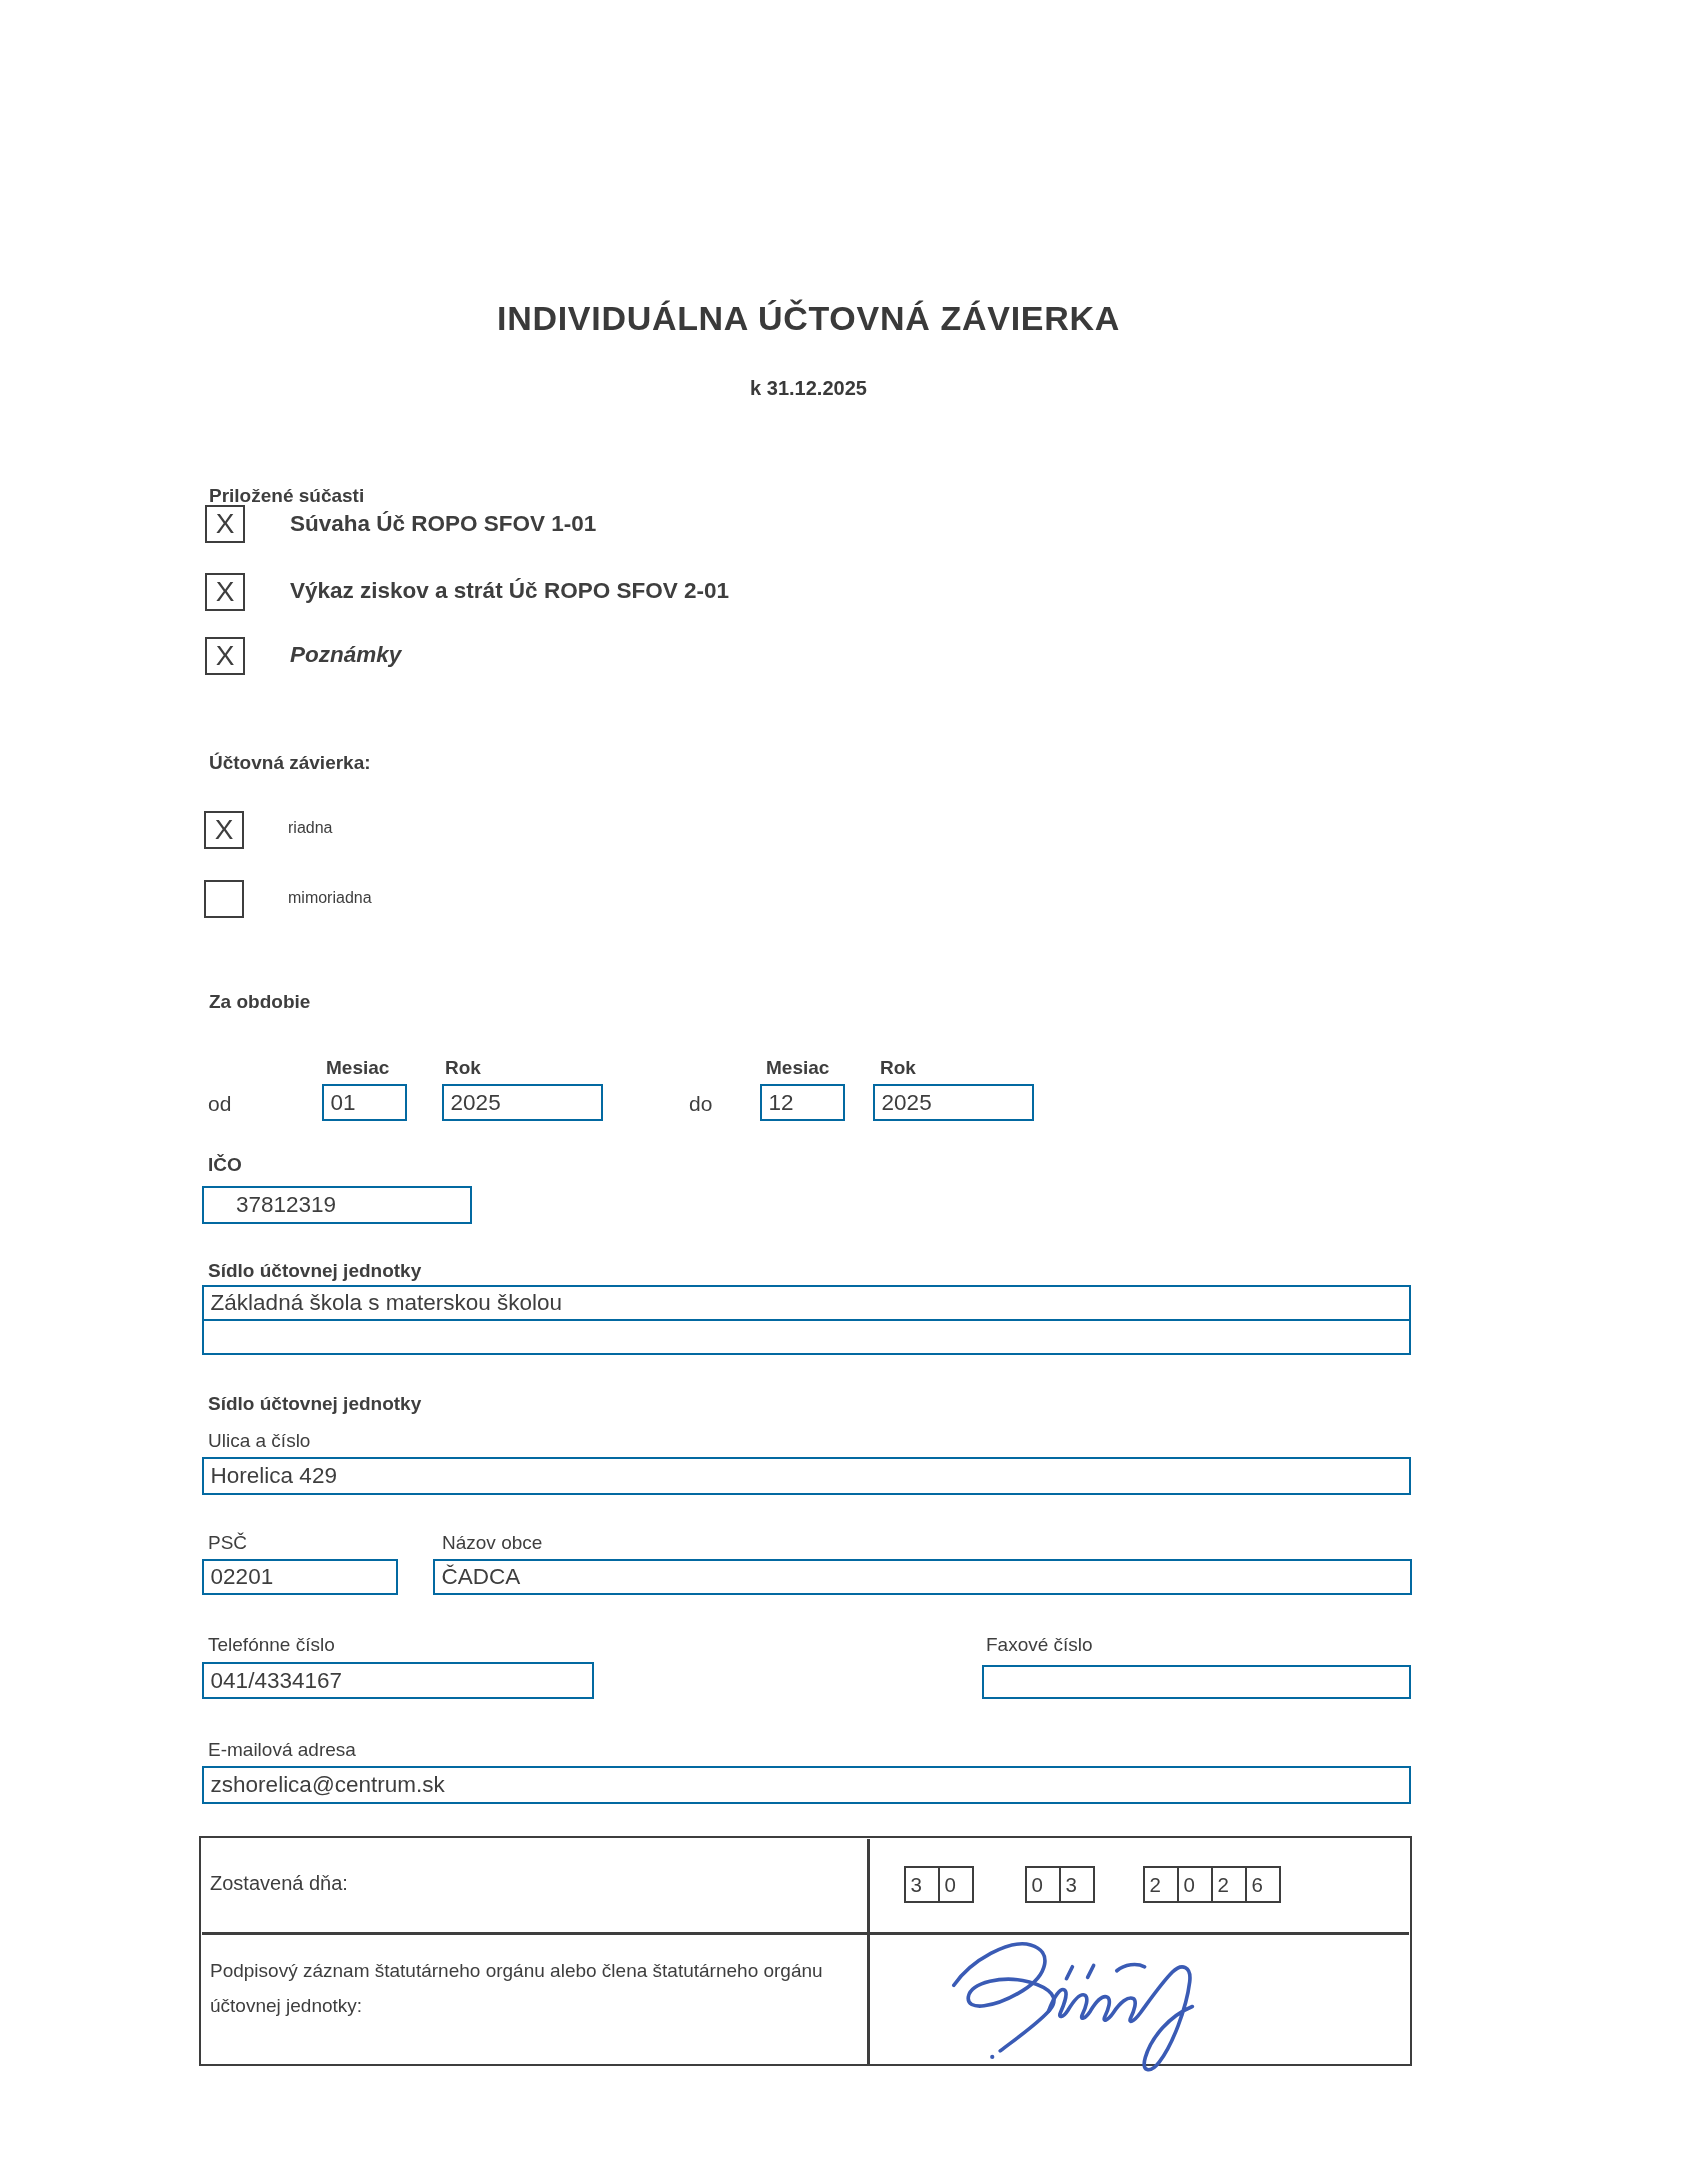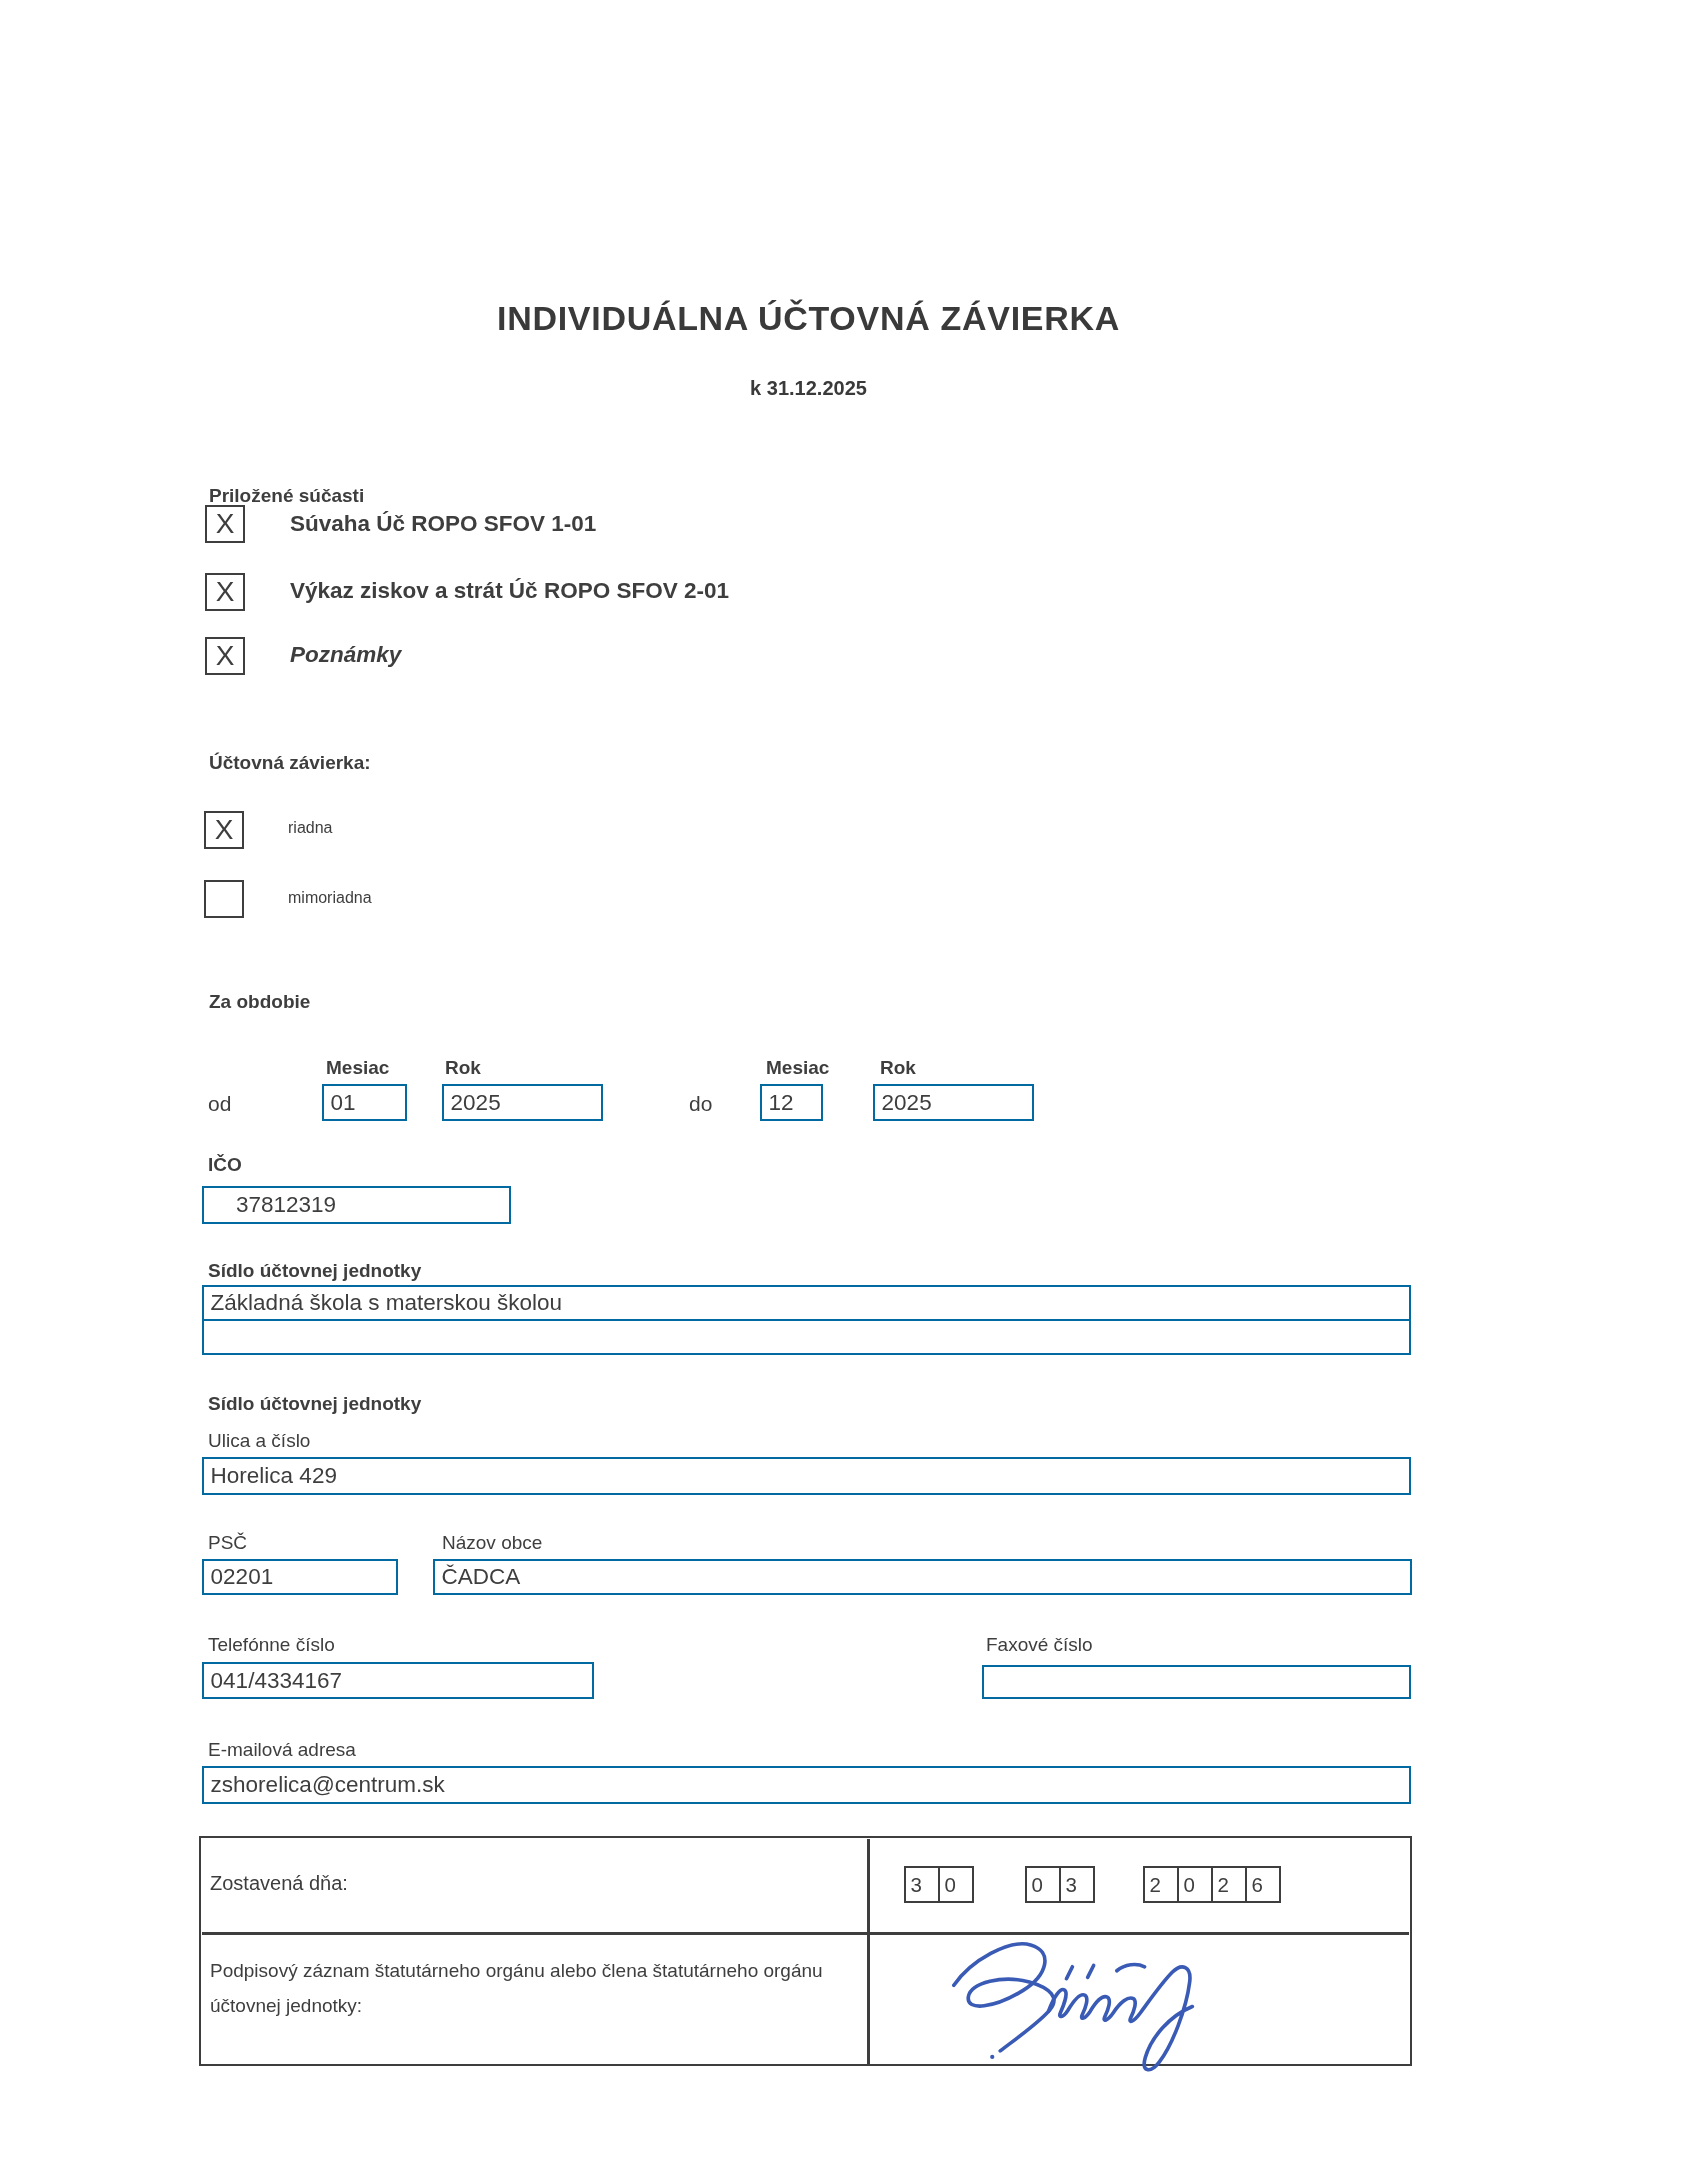--- a/index.html
+++ b/index.html
@@ -95,29 +95,29 @@
   <div class="field" style="left:322px;top:1084px;width:85px;height:37px;">
     <span>01</span>
   </div>
   <div class="field" style="left:442px;top:1084px;width:161px;height:37px;">
     <span>2025</span>
   </div>
 
   <div class="lbl b" style="left:766px;top:1057px;">Mesiac</div>
   <div class="lbl b" style="left:880px;top:1057px;">Rok</div>
   <div class="optlbl" style="left:689px;top:1092px;font-size:21px;">do</div>
-  <div class="field" style="left:760px;top:1084px;width:63px;height:37px;">
+  <div class="field" style="left:760px;top:1084px;width:85px;height:37px;">
     <span>12</span>
   </div>
   <div class="field" style="left:873px;top:1084px;width:161px;height:37px;">
     <span>2025</span>
   </div>
 
   <div class="lbl b" style="left:208px;top:1154px;">IČO</div>
-  <div class="field" style="left:202px;top:1186px;width:309px;height:38px;padding-left:32px;">
+  <div class="field" style="left:202px;top:1186px;width:270px;height:38px;padding-left:32px;">
     <span>37812319</span>
   </div>
 
   <div class="lbl b" style="left:208px;top:1260px;">Sídlo účtovnej jednotky</div>
   <div class="field" style="left:202px;top:1285px;width:1209px;height:36px;">
     <span>Základná škola s materskou školou</span>
   </div>
   <div class="field" style="left:202px;top:1319px;width:1209px;height:36px;">
     <span></span>
   </div>

